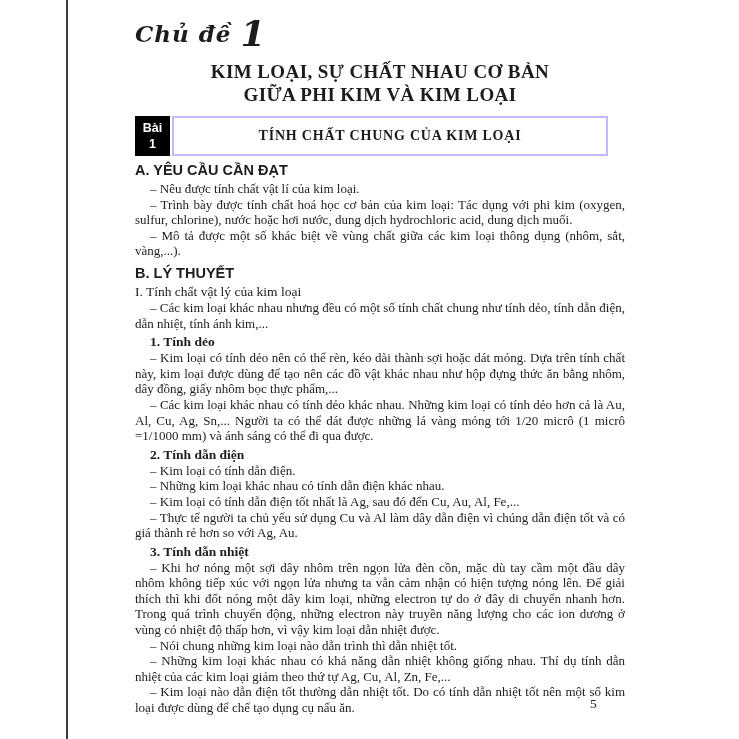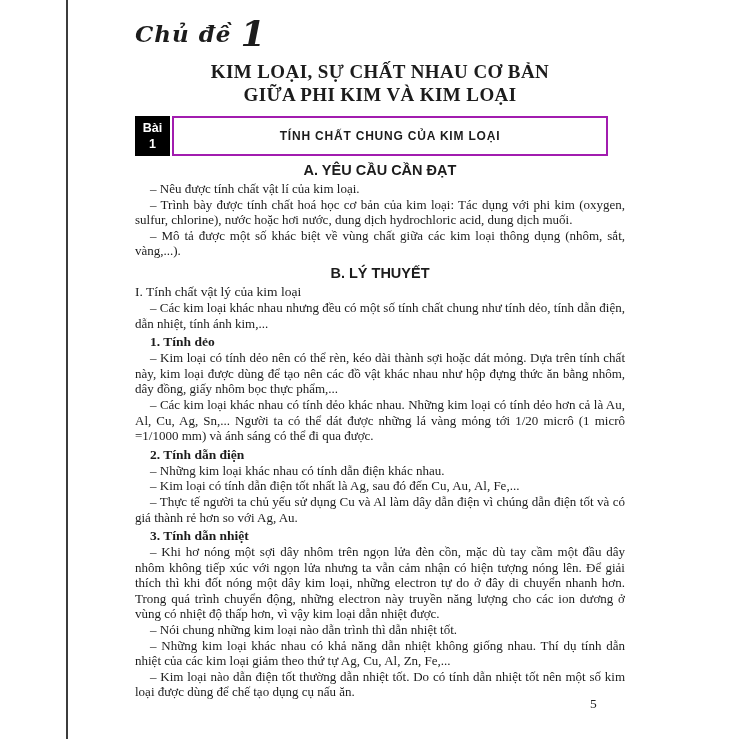--- a/index.html
+++ b/index.html
@@ -71,37 +71,36 @@
     font-size: 12.5px;
     line-height: 1.3;
     display: flex;
     flex-direction: column;
     align-items: center;
     justify-content: center;
   }
   .lesson-title-box {
     flex: 1;
     margin-left: 2px;
-    border: 2px solid #a21caf;
+    border: 2px solid #c4b5fd;
     display: flex;
     align-items: center;
     justify-content: center;
-    font-family: Liberation Sans, sans-serif;
+    font-family: Liberation Serif, serif;
     font-weight: bold;
-    font-size: 12px;
+    font-size: 14px;
     letter-spacing: 0.8px;
     background: #ffffff;
   }
   .sec-heading {
     font-family: "Liberation Sans", "DejaVu Sans", sans-serif;
     font-weight: bold;
     font-size: 14.5px;
     line-height: 17px;
     margin: 6px 0 2px 0;
-    text-align: center;
   }
   .sub-heading {
     font-weight: normal;
     font-size: 13.5px;
     line-height: 16px;
     margin: 2px 0 0 0;
   }
   .num-heading {
     font-weight: bold;
     font-size: 13.5px;
@@ -159,20 +158,21 @@
 
   <h2 class="sec-heading">B. LÝ THUYẾT</h2>
   <h3 class="sub-heading">I. Tính chất vật lý của kim loại</h3>
   <p class="para">– Các kim loại khác nhau nhưng đều có một số tính chất chung như tính dẻo, tính dẫn điện, dẫn nhiệt, tính ánh kim,...</p>
 
   <h4 class="num-heading">1. Tính dẻo</h4>
   <p class="para">– Kim loại có tính dẻo nên có thể rèn, kéo dài thành sợi hoặc dát mỏng. Dựa trên tính chất này, kim loại được dùng để tạo nên các đồ vật khác nhau như hộp đựng thức ăn bằng nhôm, dây đồng, giấy nhôm bọc thực phẩm,...</p>
   <p class="para">– Các kim loại khác nhau có tính dẻo khác nhau. Những kim loại có tính dẻo hơn cả là Au, Al, Cu, Ag, Sn,... Người ta có thể dát được những lá vàng mỏng tới 1/20 micrô (1 micrô =1/1000 mm) và ánh sáng có thể đi qua được.</p>
 
   <h4 class="num-heading">2. Tính dẫn điện</h4>
+  <p class="para">– Kim loại có tính dẫn điện.</p>
   <p class="para">– Những kim loại khác nhau có tính dẫn điện khác nhau.</p>
   <p class="para">– Kim loại có tính dẫn điện tốt nhất là Ag, sau đó đến Cu, Au, Al, Fe,...</p>
   <p class="para">– Thực tế người ta chủ yếu sử dụng Cu và Al làm dây dẫn điện vì chúng dẫn điện tốt và có giá thành rẻ hơn so với Ag, Au.</p>
 
   <h4 class="num-heading">3. Tính dẫn nhiệt</h4>
   <p class="para">– Khi hơ nóng một sợi dây nhôm trên ngọn lửa đèn cồn, mặc dù tay cầm một đầu dây nhôm không tiếp xúc với ngọn lửa nhưng ta vẫn cảm nhận có hiện tượng nóng lên. Để giải thích thì khi đốt nóng một dây kim loại, những electron tự do ở đây di chuyển nhanh hơn. Trong quá trình chuyển động, những electron này truyền năng lượng cho các ion dương ở vùng có nhiệt độ thấp hơn, vì vậy kim loại dẫn nhiệt được.</p>
   <p class="para">– Nói chung những kim loại nào dẫn trình thì dẫn nhiệt tốt.</p>
   <p class="para">– Những kim loại khác nhau có khả năng dẫn nhiệt không giống nhau. Thí dụ tính dẫn nhiệt của các kim loại giảm theo thứ tự Ag, Cu, Al, Zn, Fe,...</p>
   <p class="para">– Kim loại nào dẫn điện tốt thường dẫn nhiệt tốt. Do có tính dẫn nhiệt tốt nên một số kim loại được dùng để chế tạo dụng cụ nấu ăn.</p>
 

